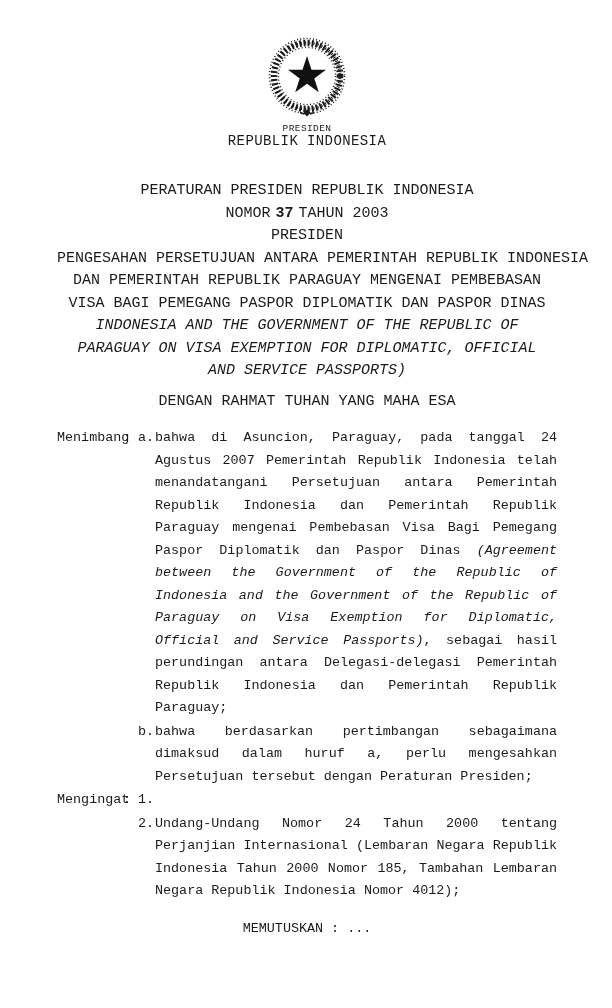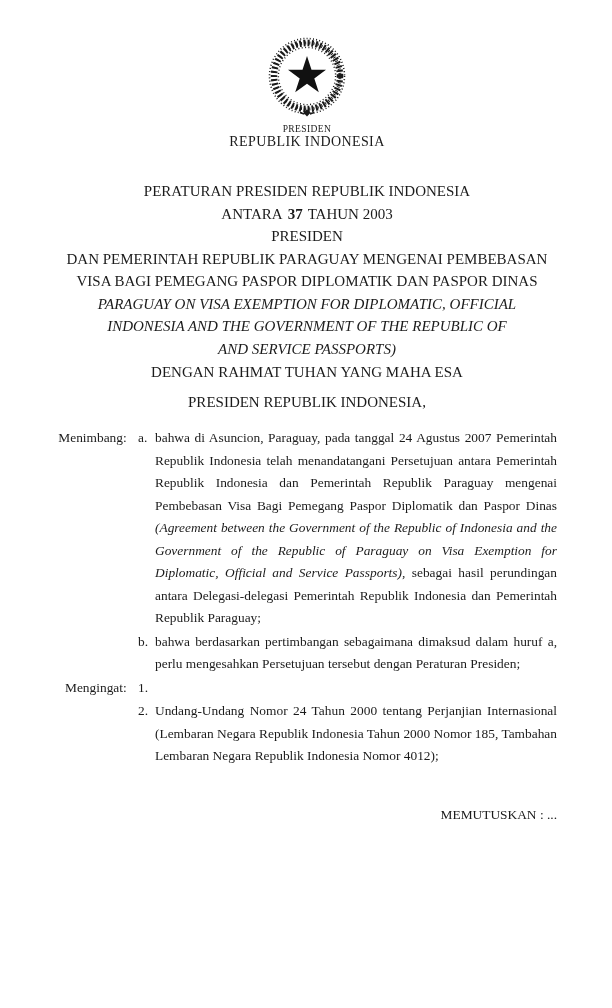--- a/index.html
+++ b/index.html
@@ -5,54 +5,54 @@
   html, body { margin: 0; padding: 0; background: #ffffff; }
   .page {
     position: relative;
     width: 612px;
     height: 1008px;
     margin: 0 auto;
     background: #ffffff;
     box-sizing: border-box;
     padding: 36px 55px 0 57px;
     overflow: hidden;
-    font-family: Liberation Serif, serif;
+    font-family: Liberation Mono, monospace;
     color: #1b1b1b;
     -webkit-font-smoothing: antialiased;
   }
   
   .letterhead { text-align: center; }
   .letterhead svg { display: block; margin: 0 auto; }
   .lh-title   { font-size: 9.5px;  line-height: 12px; letter-spacing: 0.4px; margin-top: 3px; }
   .lh-sub     { font-size: 14px;   line-height: 13px; letter-spacing: 0.4px; }
   
   .title-block { margin-top: 32px; text-align: center; font-size: 15px; }
   .t-line  { line-height: 22.5px; white-space: nowrap; }
   .t-en    { font-style: italic; }
   .nomor-num { font-weight: bold; padding: 0 5px; margin-top: 45px; }
-  .invocation { margin-top: 1px; text-align: center; }
+  .invocation { margin-top: 8px; text-align: center; }
   .authority  { margin-top: 7px; }
   
   .body-block { margin-top: 14px; font-size: 13.4px; }
   .row {
     display: grid;
     grid-template-columns: 66px 15px 17px 1fr;
     line-height: 22.5px;
   }
   .row + .row { margin-top: 1px; }
   .sect-gap { margin-top: 4px; }
   .c-label  { text-align: right; }
   .c-colon  { text-align: left; }
   .c-marker { text-align: left; }
   .c-text   { text-align: justify; }
   .c-text em { font-style: italic; }
   
   .catchword {
-    margin-top: 36px;
-    text-align: right;
+    margin-top: 15px;
+    text-align: center;
     font-size: 13.4px;
     line-height: 22.5px;
   }
 </style>
 </head>
 <body>
 
 <div class="page">
 
   <div class="letterhead">
@@ -69,29 +69,29 @@
 
       <path d="M43,73.2 l3.6,3.6 l-3.6,3.6 l-3.6,-3.6 Z" fill="#1b1b1b"></path>
       <path d="M36,76.5 l4,1.5 M50,76.5 l-4,1.5" stroke="#1b1b1b" stroke-width="1.4" fill="none"></path>
     </svg>
     <div class="lh-title">PRESIDEN</div>
     <div class="lh-sub">REPUBLIK INDONESIA</div>
   </div>
 
   <div class="title-block">
     <div class="t-line">PERATURAN PRESIDEN REPUBLIK INDONESIA</div>
-    <div class="t-line"><span>ANTARA</span><span class="nomor-num">37</span><span>TAHUN 2003</span></div>
+    <div class="t-line"><span>NOMOR</span><span class="nomor-num">37</span><span>TAHUN 2003</span></div>
     <div class="t-line">PRESIDEN</div>
+    <div class="t-line">PENGESAHAN PERSETUJUAN ANTARA PEMERINTAH REPUBLIK INDONESIA</div>
     <div class="t-line">DAN PEMERINTAH REPUBLIK PARAGUAY MENGENAI PEMBEBASAN</div>
     <div class="t-line">VISA BAGI PEMEGANG PASPOR DIPLOMATIK DAN PASPOR DINAS</div>
+    <div class="t-line t-en">INDONESIA AND THE GOVERNMENT OF THE REPUBLIC OF</div>
     <div class="t-line t-en">PARAGUAY ON VISA EXEMPTION FOR DIPLOMATIC, OFFICIAL</div>
-    <div class="t-line t-en">INDONESIA AND THE GOVERNMENT OF THE REPUBLIC OF</div>
     <div class="t-line t-en">AND SERVICE PASSPORTS)</div>
     <div class="t-line invocation">DENGAN RAHMAT TUHAN YANG MAHA ESA</div>
-    <div class="t-line authority">PRESIDEN REPUBLIK INDONESIA,</div>
   </div>
 
   <div class="body-block">
     <div class="row">
       <div class="c-label">Menimbang</div>
       <div class="c-colon">:</div>
       <div class="c-marker">a.</div>
       <div class="c-text"><span>bahwa di Asuncion, Paraguay, pada tanggal 24 Agustus 2007 Pemerintah Republik Indonesia telah menandatangani Persetujuan antara Pemerintah Republik Indonesia dan Pemerintah Republik Paraguay mengenai Pembebasan Visa Bagi Pemegang Paspor Diplomatik dan Paspor Dinas </span><em>(Agreement between the Government of the Republic of Indonesia and the Government of the Republic of Paraguay on Visa Exemption for Diplomatic, Official and Service Passports)</em><span>, sebagai hasil perundingan antara Delegasi-delegasi Pemerintah Republik Indonesia dan Pemerintah Republik Paraguay;</span></div>
     </div>
     <div class="row">

